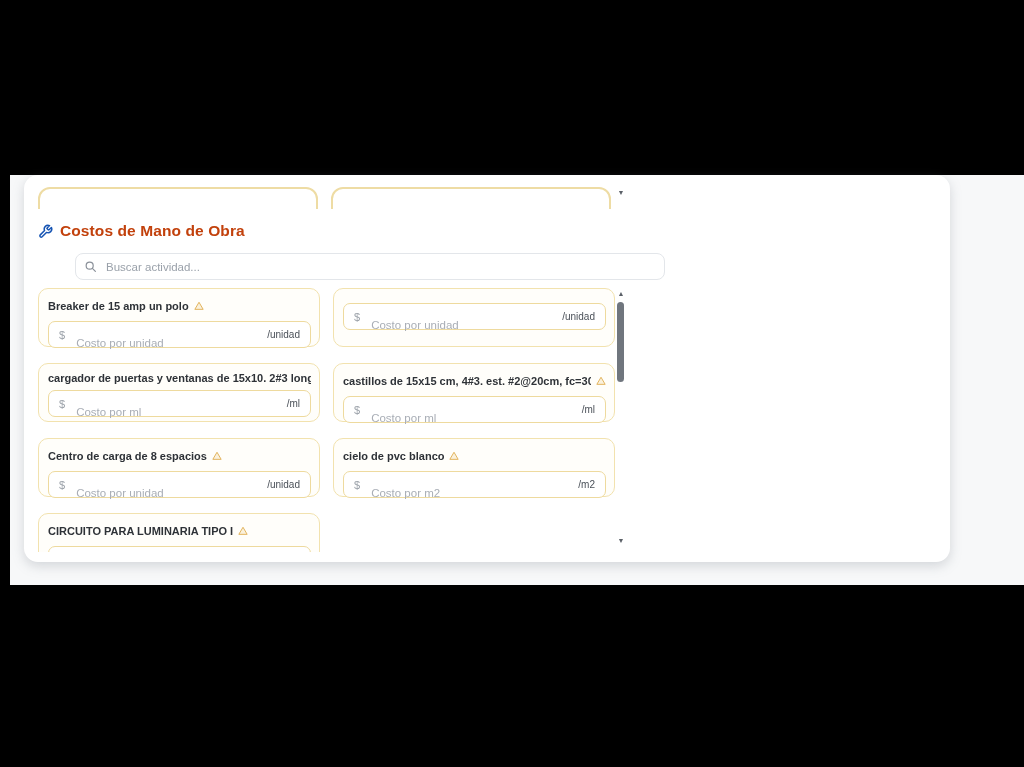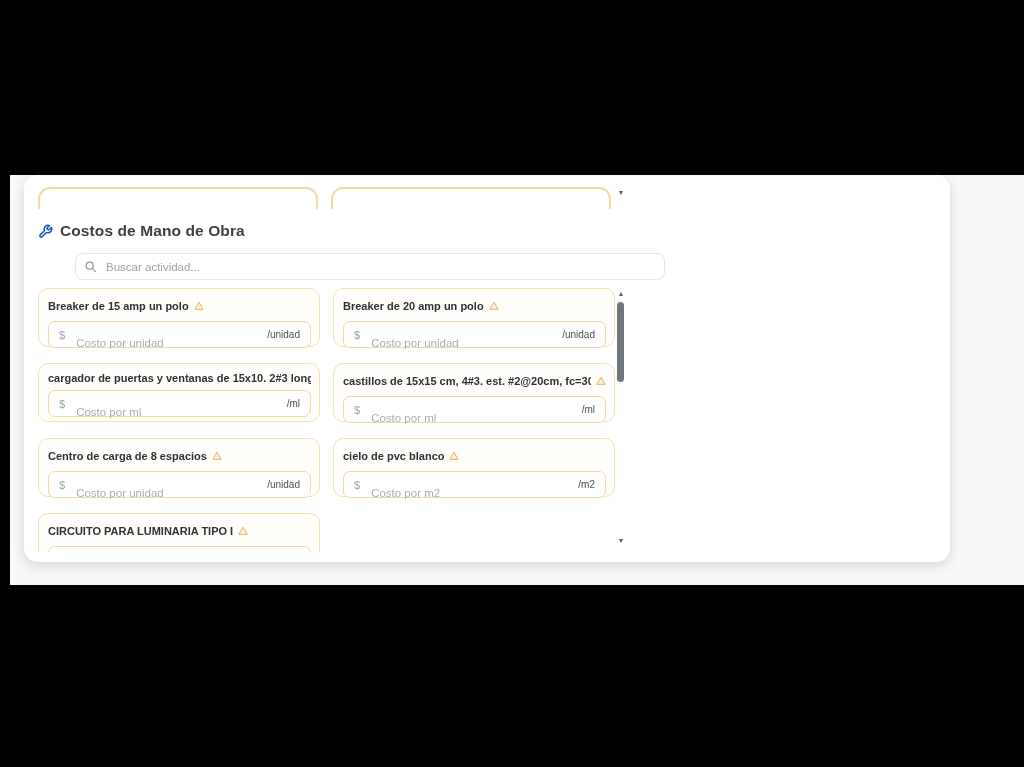--- a/index.html
+++ b/index.html
@@ -13,21 +13,21 @@
   .prev-clip{position:absolute;left:14px;top:12px;width:578px;height:22px;overflow:hidden;}
   .prev-clip-inner{display:flex;gap:13px;}
   .ghost-card{width:280px;height:42px;border:2px solid #eedca4;border-radius:12px;background:#fff;box-sizing:border-box;}
 
   .scroll-arrow{position:absolute;width:14px;height:10px;font-size:7px;line-height:10px;color:#5c6168;text-align:center;cursor:pointer;}
   .arrow-prev-down{left:590px;top:13px;}
   .arrow-list-up{left:590px;top:114px;}
   .arrow-list-down{left:590px;top:361px;}
 
   .section-title{position:absolute;left:14px;top:47px;display:flex;align-items:center;gap:7px;}
-  .section-title .txt{font-size:15.5px;font-weight:bold;color:#404040;letter-spacing:.1px;}
+  .section-title .txt{font-size:15.5px;font-weight:bold;color:#c2410c;letter-spacing:.1px;}
 
   .search-box{position:absolute;left:14px;top:78px;width:590px;height:27px;border:1px solid #e3e6ea;
               border-radius:8px;background:#fff;display:flex;align-items:center;box-sizing:border-box;padding:0 8px;margin-left:37px;}
   .search-box input{border:none;outline:none;flex:1;font-size:11.5px;color:#4a5059;margin-left:7px;
                     font-family:"Liberation Sans", sans-serif;background:transparent;}
   .search-box input::placeholder{color:#9aa1aa;}
 
   .items-viewport{position:absolute;left:14px;top:113px;width:578px;height:264px;overflow:hidden;}
   .items-grid{display:grid;grid-template-columns:282px 282px;column-gap:13px;row-gap:16px;}
   .item-card{height:59px;border:1.5px solid #f2e2ae;border-radius:10px;background:#fffefa;
@@ -93,26 +93,20 @@
                 </svg></span>
           </div>
           <div class="cost-row">
             <span class="dollar">$</span>
             <input type="text" placeholder="Costo por unidad" style="">
             <span class="unit">/unidad</span>
           </div>
         </div>
 
         <div class="item-card">
-          <div class="item-head">
-            <span class="item-label">Breaker de 20 amp un polo</span>
-            <span class="warn"><svg width="10" height="10" viewBox="0 0 24 24" fill="#faf1dc" stroke="#e2b45e" stroke-width="2.4" stroke-linejoin="round">
-                  <path d="M12 3 L22 20 L2 20 Z"></path>
-                </svg></span>
-          </div>
           <div class="cost-row">
             <span class="dollar">$</span>
             <input type="text" placeholder="Costo por unidad" style="">
             <span class="unit">/unidad</span>
           </div>
         </div>
 
         <div class="item-card">
           <div class="item-head">
             <span class="item-label">cargador de puertas y ventanas de 15x10. 2#3 long. alacran #2</span>

